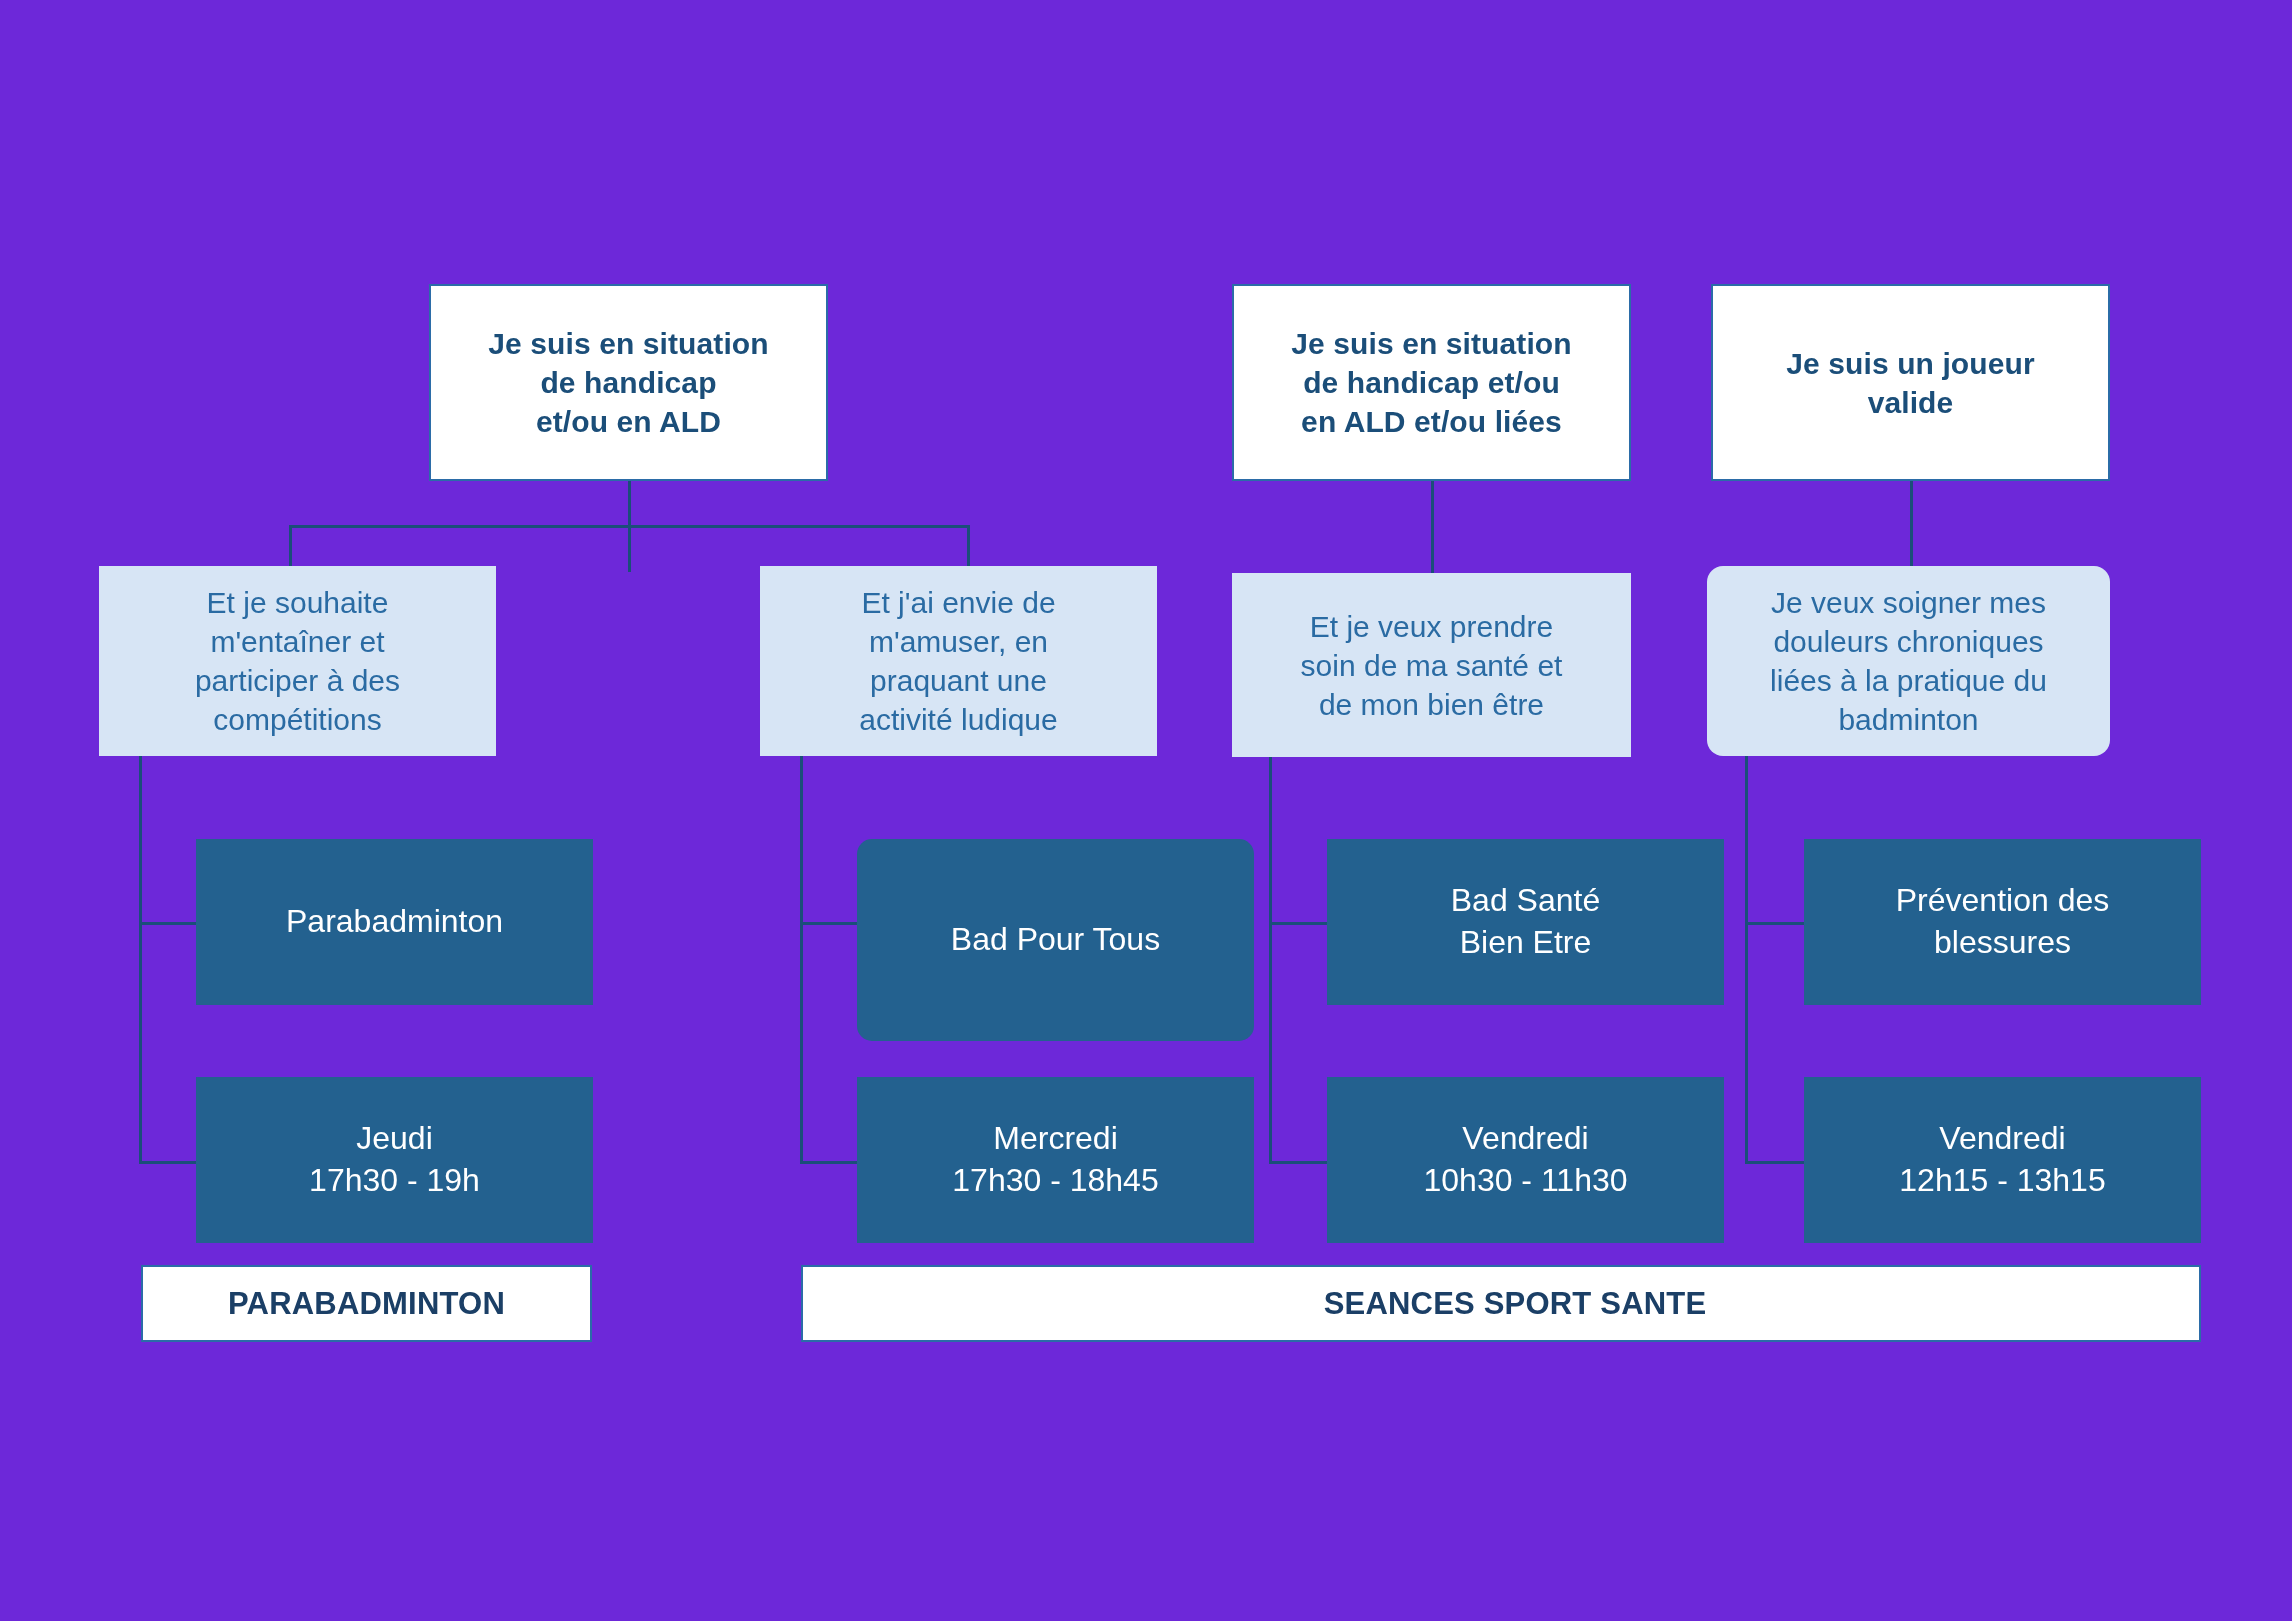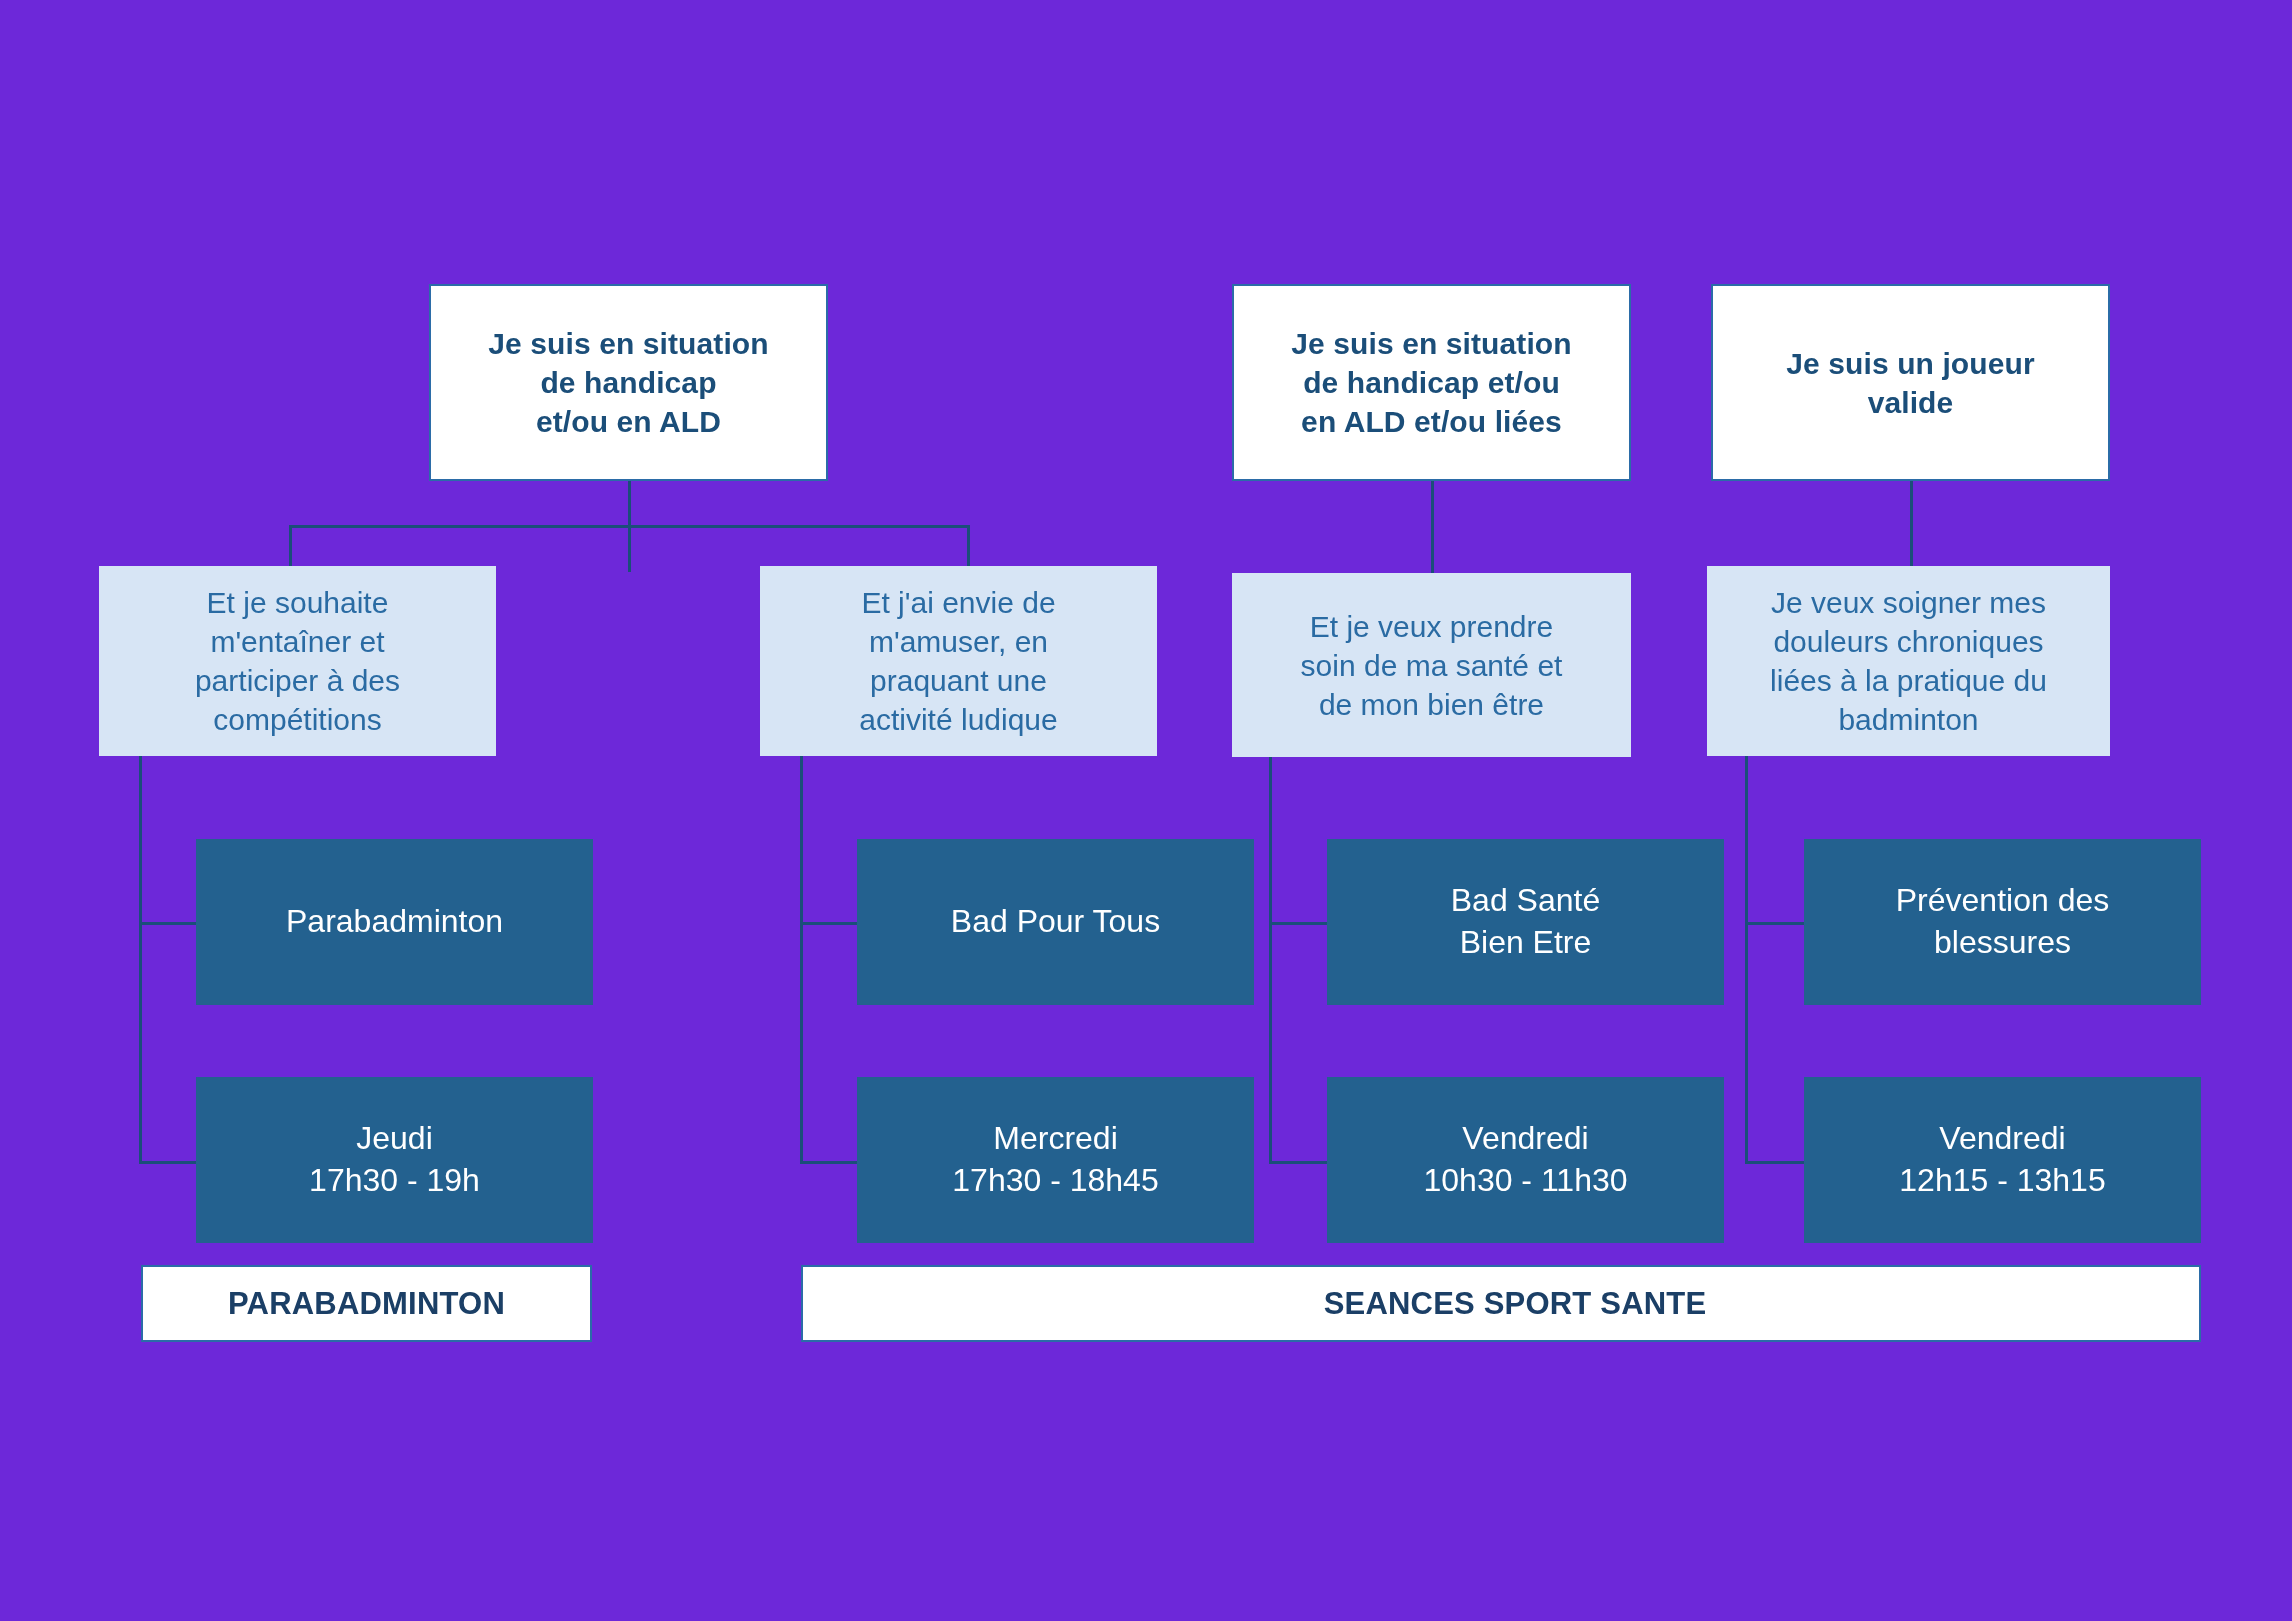--- a/index.html
+++ b/index.html
@@ -162,36 +162,36 @@
   </div>
 
   <div class="abs light-box" style="left:1232px; top:573px; width:399px; height:184px;">
     <span>
       <span class="txt">Et je veux prendre</span>
       <span class="txt">soin de ma santé et</span>
       <span class="txt">de mon bien être</span>
     </span>
   </div>
 
-  <div class="abs light-box" style="left:1707px; top:566px; width:403px; height:190px;">
+  <div class="abs light-box" style="left:1707px; top:566px; width:403px; height:190px;border-radius:16px;">
     <span>
       <span class="txt">Je veux soigner mes</span>
       <span class="txt">douleurs chroniques</span>
       <span class="txt">liées à la pratique du</span>
       <span class="txt">badminton</span>
     </span>
   </div>
 
   <div class="abs dark-box" style="left:196px; top:839px; width:397px; height:166px;">
     <span>
       <span class="txt">Parabadminton</span>
     </span>
   </div>
 
-  <div class="abs dark-box" style="left:857px; top:839px; width:397px; height:166px;">
+  <div class="abs dark-box" style="left:857px; top:839px; width:397px; height:202px;border-radius:15px;">
     <span>
       <span class="txt">Bad Pour Tous</span>
     </span>
   </div>
 
   <div class="abs dark-box" style="left:1327px; top:839px; width:397px; height:166px;">
     <span>
       <span class="txt">Bad Santé</span>
       <span class="txt">Bien Etre</span>
     </span>

